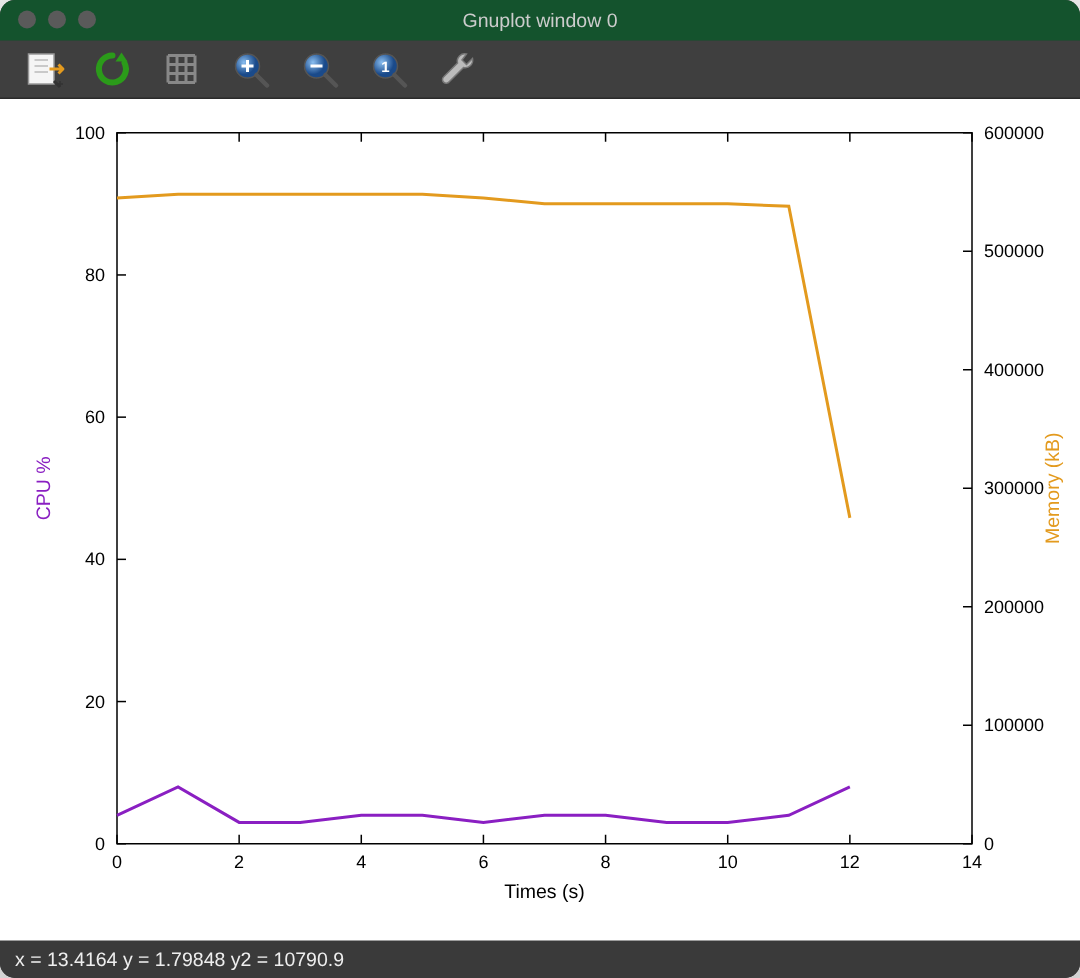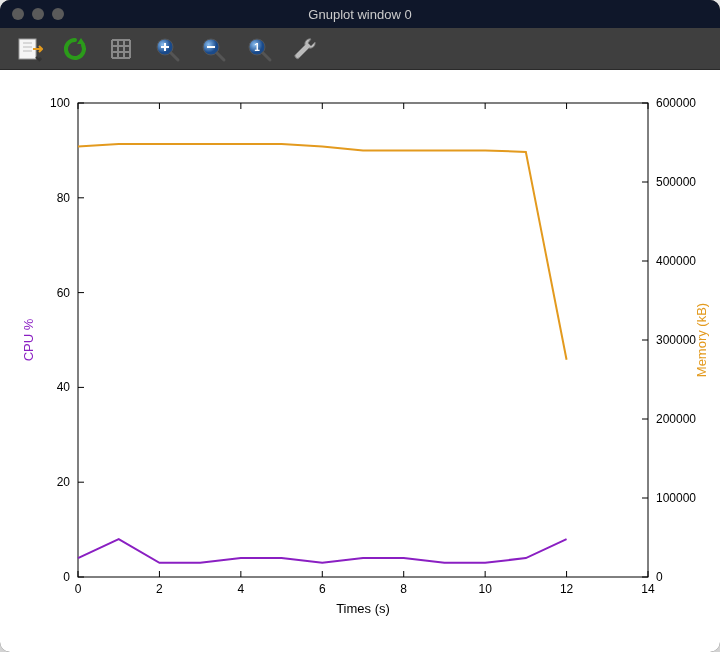--- a/index.html
+++ b/index.html
@@ -16,21 +16,21 @@
     height: 652px;
     background: #3a3a3a;
     border-radius: 10px;
     overflow: hidden;
     box-shadow: 0 20px 60px rgba(0,0,0,0.3);
     display: flex;
     flex-direction: column;
   }
   .titlebar {
     height: 28px;
-    background: #0f172a;
+    background: #14532d;
     display: flex;
     align-items: center;
     position: relative;
   }
   .traffic-lights {
     display: flex;
     gap: 8px;
     margin-left: 12px;
   }
   .traffic-light {
@@ -228,13 +228,16 @@
         <line x1="648" y1="20" x2="642" y2="20" class="tick"></line>
         <text x="656" y="24" text-anchor="start" class="axis-text">600000</text>
         <text x="363" y="530" text-anchor="middle" class="axis-label-x">Times (s)</text>
         <text x="0" y="0" transform="translate(33,257) rotate(-90)" text-anchor="middle" class="axis-label-y1">CPU %</text>
         <text x="0" y="0" transform="translate(706,257) rotate(-90)" text-anchor="middle" class="axis-label-y2">Memory (kB)</text>
         <path d="M78 475.04 L118.71428571428572 456.08 L159.42857142857144 479.78 L200.14285714285714 479.78 L240.85714285714286 475.04 L281.57142857142856 475.04 L322.2857142857143 479.78 L363 475.04 L403.7142857142857 475.04 L444.42857142857144 479.78 L485.14285714285717 479.78 L525.8571428571429 475.04 L566.5714285714286 456.08 " stroke="#8a1fc2" stroke-width="2" fill="none"></path>
         <path d="M78 63.44999999999999 L118.71428571428572 61.079999999999984 L159.42857142857144 61.079999999999984 L200.14285714285714 61.079999999999984 L240.85714285714286 61.079999999999984 L281.57142857142856 61.079999999999984 L322.2857142857143 63.44999999999999 L363 67.39999999999998 L403.7142857142857 67.39999999999998 L444.42857142857144 67.39999999999998 L485.14285714285717 67.39999999999998 L525.8571428571429 68.98000000000002 L566.5714285714286 276.75 " stroke="#e39a1e" stroke-width="2" fill="none"></path>
       </svg>
   </div>
 
+  <div class="statusbar">
+    <span>x = 13.4164 y = 1.79848 y2 = 10790.9</span>
+  </div>
 </div>
 
 </body></html>

